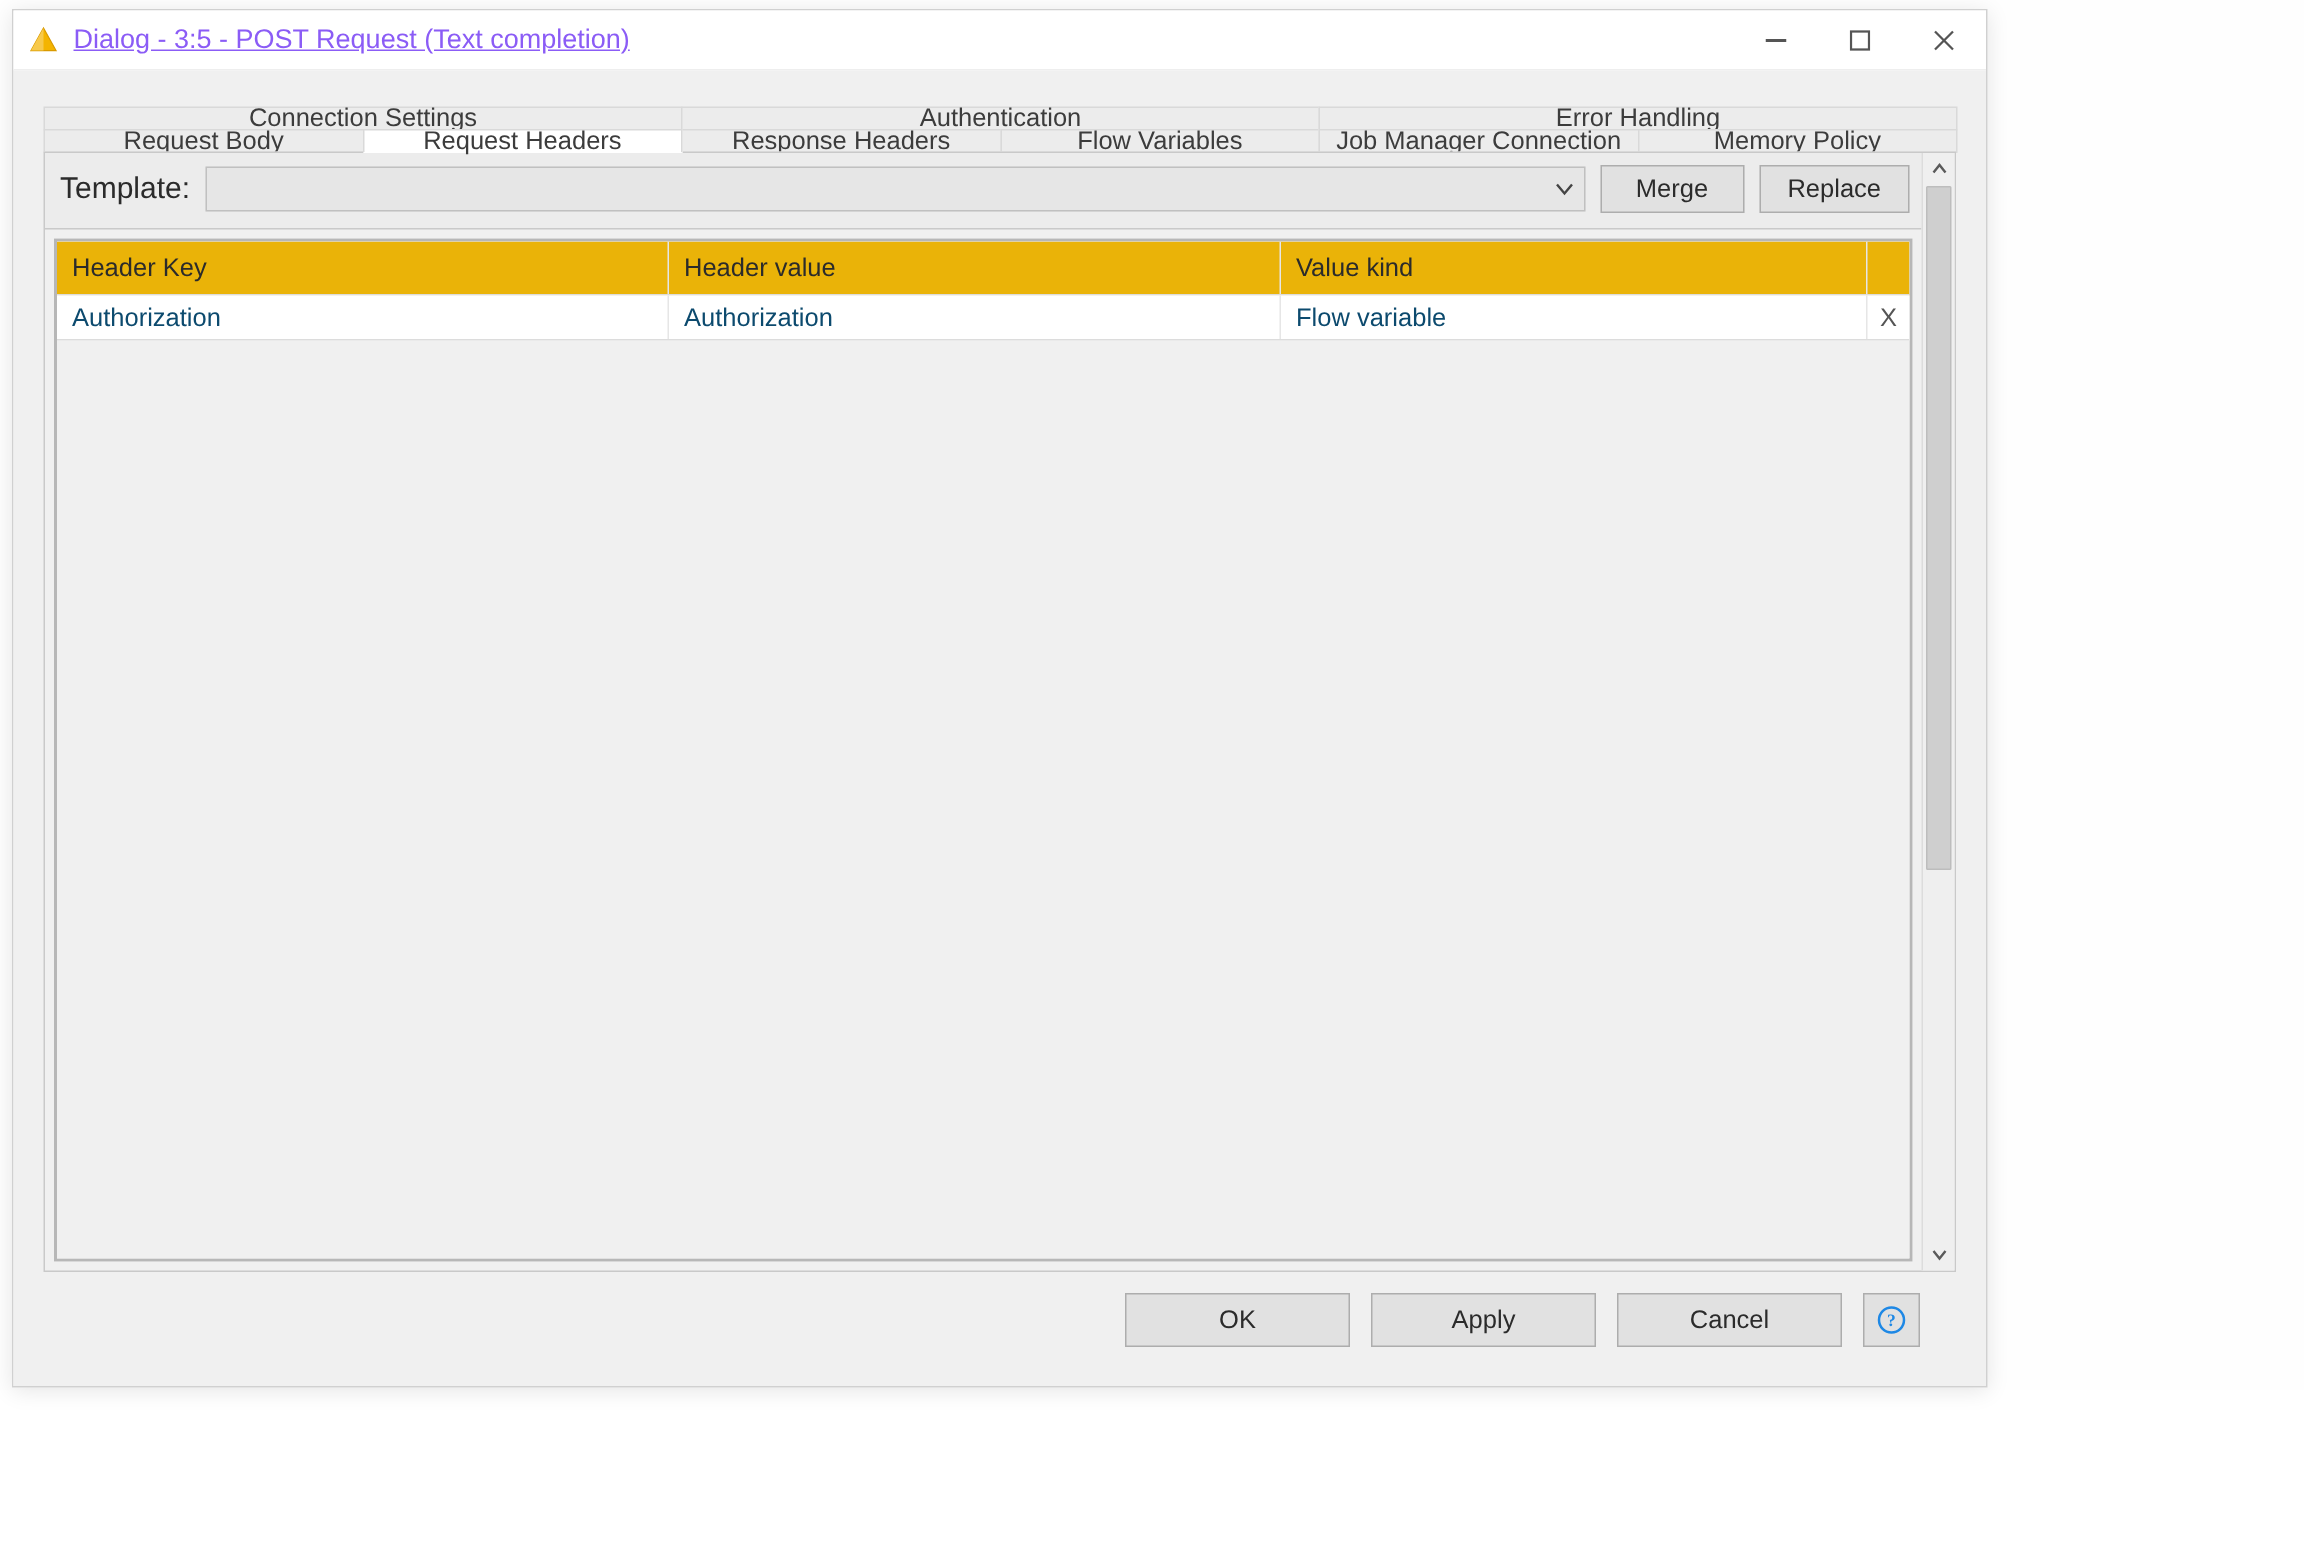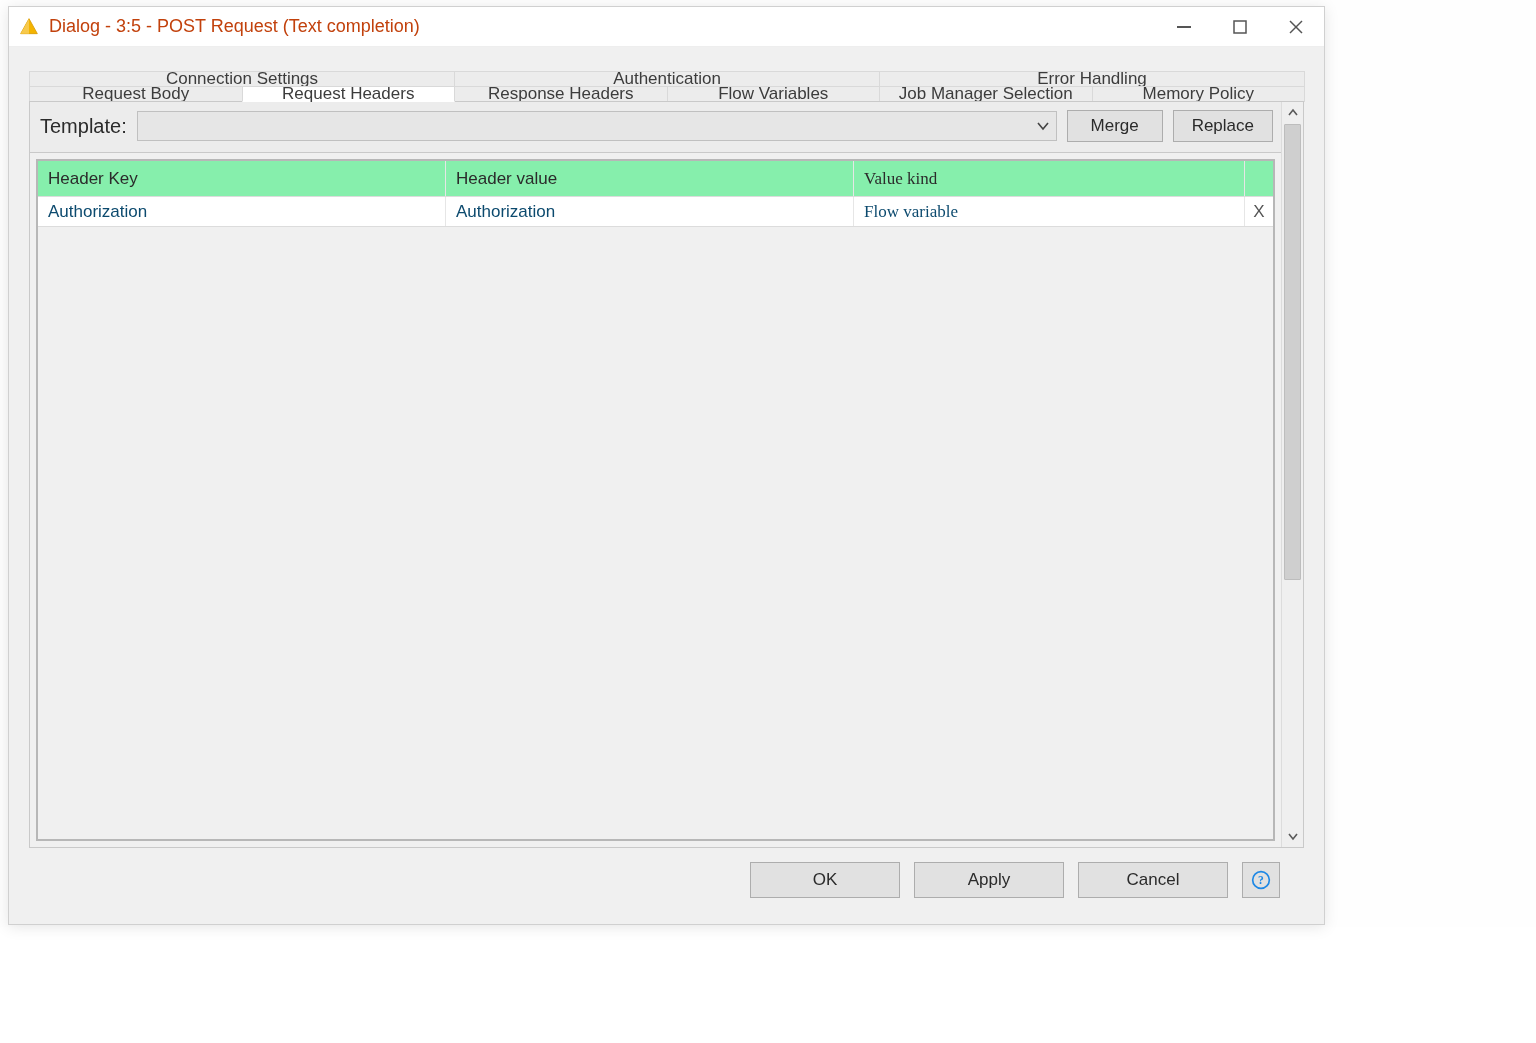--- a/index.html
+++ b/index.html
@@ -35,22 +35,23 @@
   }
 
   
   .titlebar {
     height: 40px;
     display: flex;
     align-items: center;
     padding-left: 10px;
     background: #ffffff;
     border-bottom: 1px solid #eeeeee;
-    color: #c2410c;
+    color: #8b5cf6;
     font-size: 18px;
+    text-decoration: underline;
   }
   .titlebar .appicon {
     width: 20px; height: 20px;
     margin-right: 10px;
     display: inline-flex;
     align-items: center; justify-content: center;
   }
   .titlebar .title-text { flex: 0 0 auto; }
   .titlebar .spacer { flex: 1 1 auto; }
   .winbtn {
@@ -206,34 +207,34 @@
     margin: 6px;
     border: 2px solid #b7b7b7;
     background: #ffffff;
     display: flex;
     flex-direction: column;
     overflow: hidden;
   }
   .thead {
     display: flex;
     height: 36px;
-    background: #86efac;
+    background: #eab308;
     border-bottom: 1px solid #dcdcdc;
   }
   .th {
     display: flex;
     align-items: center;
     padding: 0 10px;
     font-size: 17px;
     color: #2b2b2b;
     border-right: 1px solid #e6e6e6;
   }
   .col-key   { flex: 0 0 408px; }
   .col-value { flex: 0 0 408px; }
-  .col-kind  { flex: 1 1 auto; font-family: Liberation Serif, serif; }
+  .col-kind  { flex: 1 1 auto; }
   .col-del   { flex: 0 0 28px; justify-content: center; padding: 0; border-right: none; }
 
   .tbody { flex: 1 1 auto; background: #f0f0f0; }
   .trow {
     display: flex;
     height: 30px;
     background: #ffffff;
     border-bottom: 1px solid #dcdcdc;
   }
   .td {
@@ -324,21 +325,21 @@
         <div class="tabrow top">
           <div class="tab">Connection Settings</div>
           <div class="tab">Authentication</div>
           <div class="tab">Error Handling</div>
         </div>
         <div class="tabrow bottom">
           <div class="tab">Request Body</div>
           <div class="tab active">Request Headers</div>
           <div class="tab">Response Headers</div>
           <div class="tab">Flow Variables</div>
-          <div class="tab">Job Manager Selection</div>
+          <div class="tab">Job Manager Connection</div>
           <div class="tab">Memory Policy</div>
         </div>
       </div>
 
       <div class="panelwrap">
         <div class="panelcontent">
 
           <div class="template-row">
             <span class="template-label">Template:</span>
             <div class="combo">

